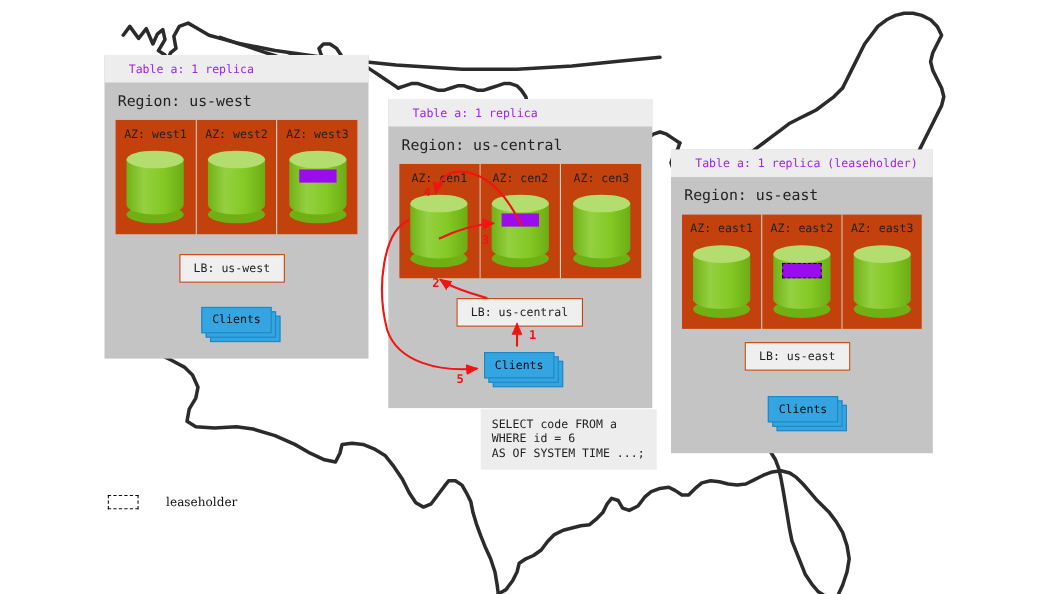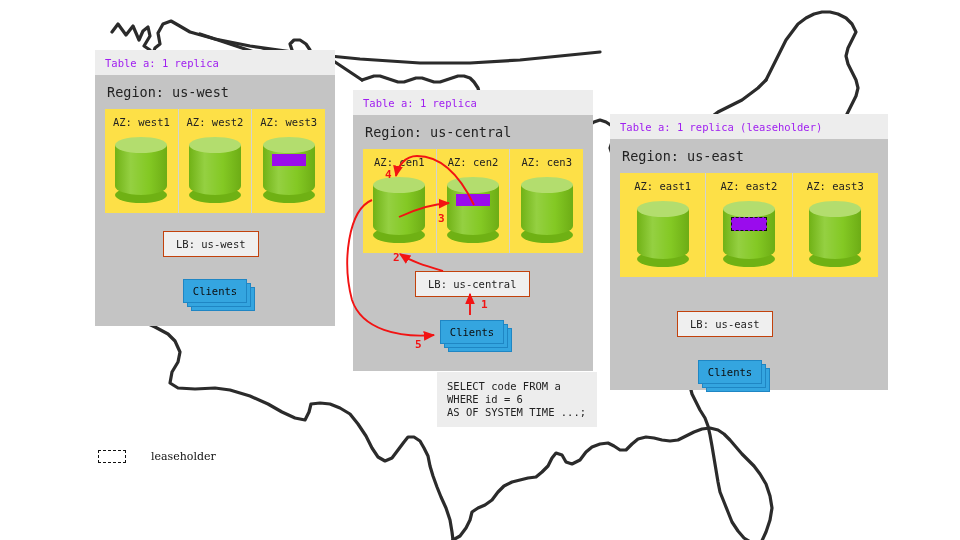--- a/index.html
+++ b/index.html
@@ -11,25 +11,25 @@
   }
   #stage{position:absolute;inset:0;width:960px;height:540px;}
 
   
   #usmap{position:absolute;left:0;top:0;width:960px;height:540px;z-index:1;
          pointer-events:none;}
 
   
   .region-panel{position:absolute;z-index:3;background:#c4c4c4;}
   .panel-header{background:#ededed;color:#a020f0;font-size:10.5px;
-                padding:7px 10px 6px 10px;letter-spacing:0px;white-space:nowrap;}
+                padding:7px 10px 6px 22px;letter-spacing:0px;white-space:nowrap;}
   .panel-body{padding:0 10px 10px 10px;}
   .region-title{font-size:13.5px;color:#222;padding:9px 2px 9px 2px;white-space:nowrap;}
   .az-row{display:flex;background:#efefef;}
-  .az-cell{flex:1;background:#fde047;padding:7px 4px 10px 4px;
+  .az-cell{flex:1;background:#c2410c;padding:7px 4px 10px 4px;
            display:flex;flex-direction:column;align-items:center;
            border-right:1px solid #d2d2d2;}
   .az-cell:last-child{border-right:none;}
   .az-label{font-size:10.5px;color:#222;margin-bottom:9px;white-space:nowrap;}
 
   
   .cyl{position:relative;width:52px;height:66px;}
   .cyl .body{position:absolute;left:0;top:8px;width:52px;height:50px;
              background:#7dc618;border-radius:0 0 26px 26px / 0 0 9px 9px;}
   .cyl .top{position:absolute;left:0;top:0;width:52px;height:16px;
@@ -249,21 +249,21 @@
   <div class="lb-box" style="left:415px;top:271px;">LB: us-central</div>
   <div class="clients" style="left:440px;top:320px;">
     <div class="sheet s3"></div>
     <div class="sheet s2"></div>
     <div class="sheet s1">Clients</div>
   </div>
   <div class="sql-note" style="left:437px;top:372px;width:140px;">SELECT code FROM a
 WHERE id = 6
 AS OF SYSTEM TIME ...;</div>
 
-  <div class="region-panel" style="left:610px;top:114px;width:278px;height:276px;">
+  <div class="region-panel" style="left:610px;top:136px;width:238px;height:276px;">
     <div class="panel-header">Table a: 1 replica (leaseholder)</div>
     <div class="panel-body">
       <div class="region-title">Region: us-east</div>
       <div class="az-row">
         <div class="az-cell">
           <span class="az-label">AZ: east1</span>
           <div class="cyl">
             <div class="bot"></div>
             <div class="body"></div>
             <div class="shade"></div>

